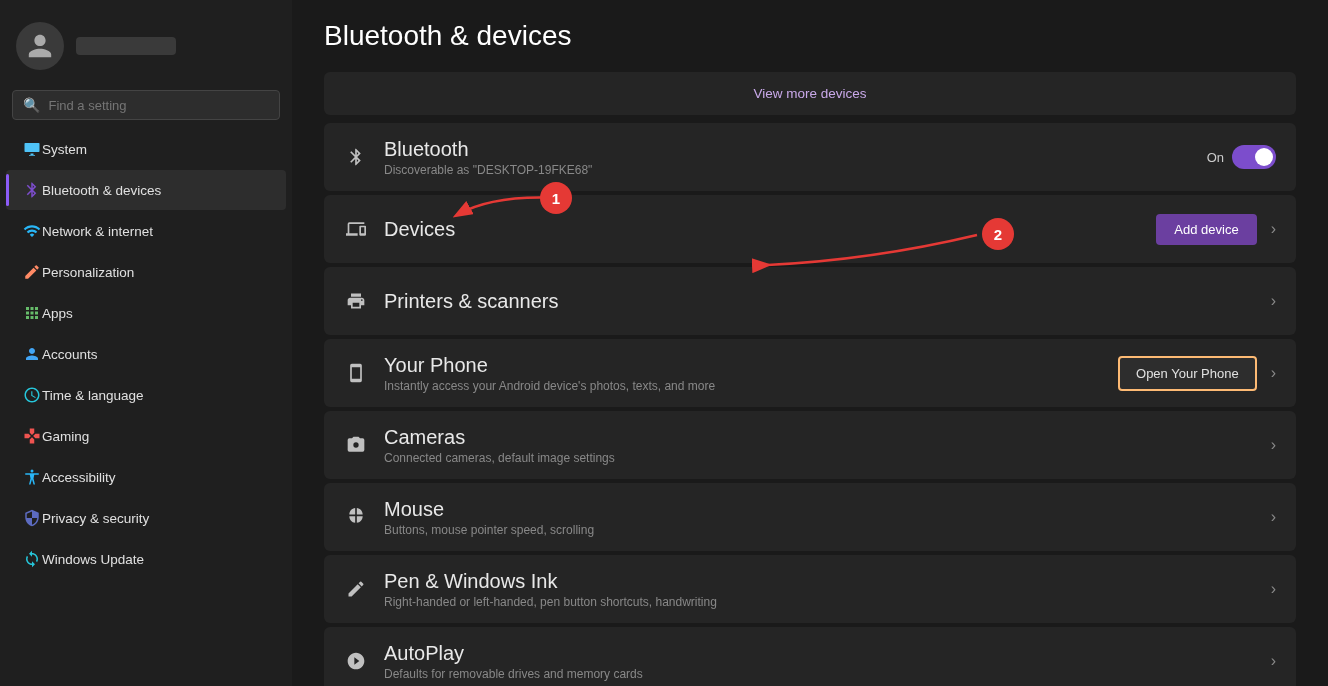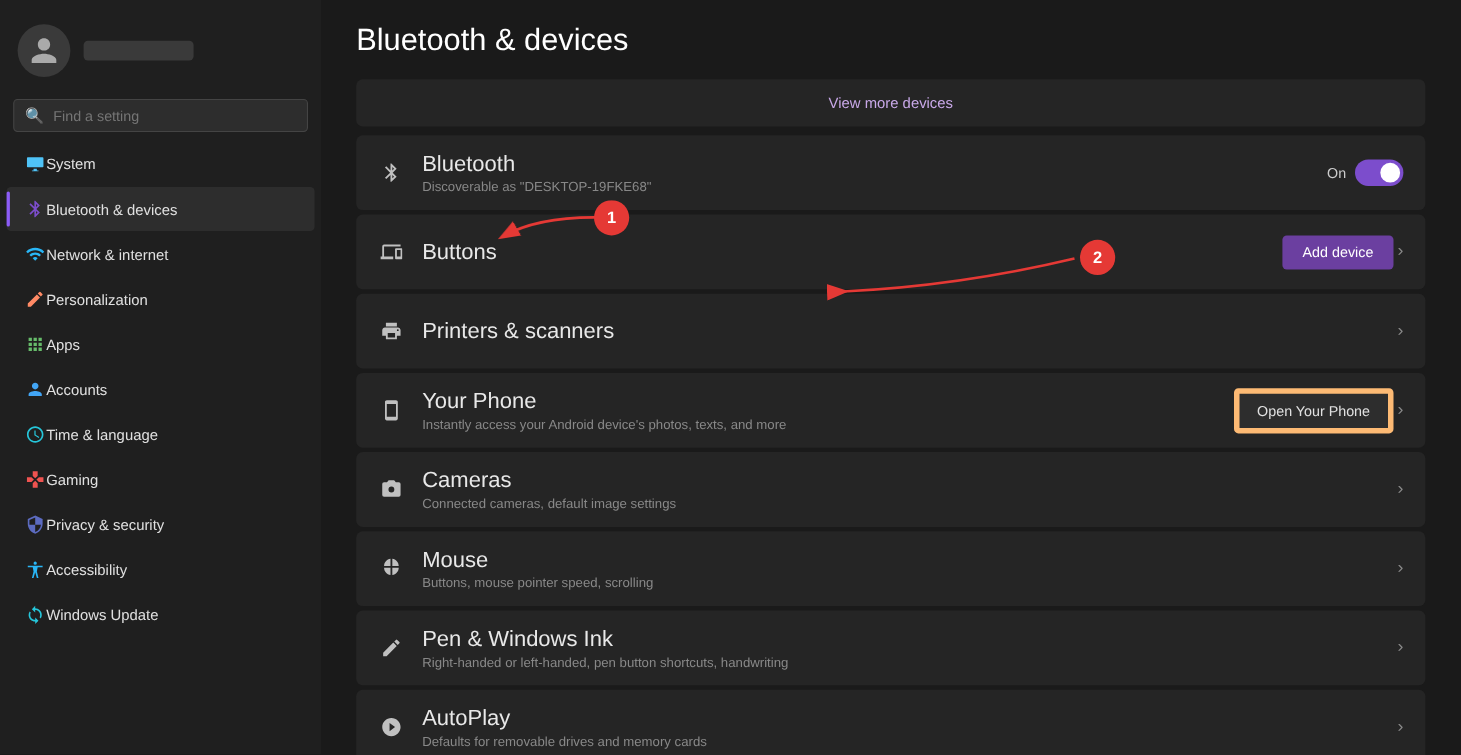--- a/index.html
+++ b/index.html
@@ -187,21 +187,21 @@
 
     .item-sub {
       font-size: 12px;
       color: #888;
       margin-top: 2px;
     }
 
     .item-right {
       display: flex;
       align-items: center;
-      gap: 4px;
+      gap: 14px;
     }
 
     .chevron {
       color: #888;
       font-size: 16px;
     }
 
     
     .toggle {
       display: flex;
@@ -243,21 +243,21 @@
       border-radius: 4px;
       padding: 8px 18px;
       font-size: 13px;
       cursor: pointer;
       white-space: nowrap;
     }
 
     .open-phone-btn {
       background: #2d2d2d;
       color: #e0e0e0;
-      border: 5px solid #fdba74;
+      border: 2px solid #fdba74;
       border-radius: 4px;
       padding: 8px 16px;
       font-size: 13px;
       cursor: pointer;
       white-space: nowrap;
       text-align: right;
     }
 
     
     .callout {
@@ -395,35 +395,35 @@
 
     <div class="nav-icon icon-gaming">
           <svg width="18" height="18" viewBox="0 0 24 24" fill="currentColor">
             <path d="M15 7.5V2H9v5.5l3 3 3-3zM7.5 9H2v6h5.5l3-3-3-3zM9 16.5V22h6v-5.5l-3-3-3 3zM16.5 9l-3 3 3 3H22V9h-5.5z"></path>
           </svg>
         </div>
     <span class="nav-label">Gaming</span>
   </div>
       <div class="nav-item">
 
+    <div class="nav-icon icon-accessibility">
+          <svg width="18" height="18" viewBox="0 0 24 24" fill="currentColor">
+            <path d="M12 2a2 2 0 110 4 2 2 0 010-4zm9 7h-6l-1 5 2 8h-2l-2-7-2 7H8l2-8-1-5H3V7h18v2z"></path>
+          </svg>
+        </div>
+    <span class="nav-label">Accessibility</span>
+  </div>
+      <div class="nav-item">
+
     <div class="nav-icon icon-privacy">
           <svg width="18" height="18" viewBox="0 0 24 24" fill="currentColor">
             <path d="M12 1L3 5v6c0 5.55 3.84 10.74 9 12 5.16-1.26 9-6.45 9-12V5l-9-4zm0 10.99h7c-.53 4.12-3.28 7.79-7 8.94V12H5V6.3l7-3.11v8.8z"></path>
           </svg>
         </div>
     <span class="nav-label">Privacy &amp; security</span>
-  </div>
-      <div class="nav-item">
-
-    <div class="nav-icon icon-accessibility">
-          <svg width="18" height="18" viewBox="0 0 24 24" fill="currentColor">
-            <path d="M12 2a2 2 0 110 4 2 2 0 010-4zm9 7h-6l-1 5 2 8h-2l-2-7-2 7H8l2-8-1-5H3V7h18v2z"></path>
-          </svg>
-        </div>
-    <span class="nav-label">Accessibility</span>
   </div>
       <div class="nav-item">
 
     <div class="nav-icon icon-update">
           <svg width="18" height="18" viewBox="0 0 24 24" fill="currentColor">
             <path d="M12 4V1L8 5l4 4V6c3.31 0 6 2.69 6 6 0 1.01-.25 1.97-.7 2.8l1.46 1.46C19.54 15.03 20 13.57 20 12c0-4.42-3.58-8-8-8zm0 14c-3.31 0-6-2.69-6-6 0-1.01.25-1.97.7-2.8L5.24 7.74C4.46 8.97 4 10.43 4 12c0 4.42 3.58 8 8 8v3l4-4-4-4v3z"></path>
           </svg>
         </div>
     <span class="nav-label">Windows Update</span>
   </div>
@@ -468,21 +468,21 @@
       </div>
 
   </div>
         <div class="settings-item">
     <div class="item-icon">
             <svg width="20" height="20" viewBox="0 0 24 24" fill="currentColor">
               <path d="M4 6h18V4H4a2 2 0 00-2 2v11H0v3h14v-3H4V6zm19 2h-6a1 1 0 00-1 1v10a1 1 0 001 1h6a1 1 0 001-1V9a1 1 0 00-1-1zm-1 9h-4v-7h4v7z"></path>
             </svg>
           </div>
     <div class="item-text">
-      <div class="item-title">Buttons</div>
+      <div class="item-title">Devices</div>
     </div>
 
       <div class="item-right">
         <button class="add-device-btn">Add device</button>
         <span class="chevron">›</span>
       </div>
 
   </div>
         <div class="settings-item">
     <div class="item-icon">

